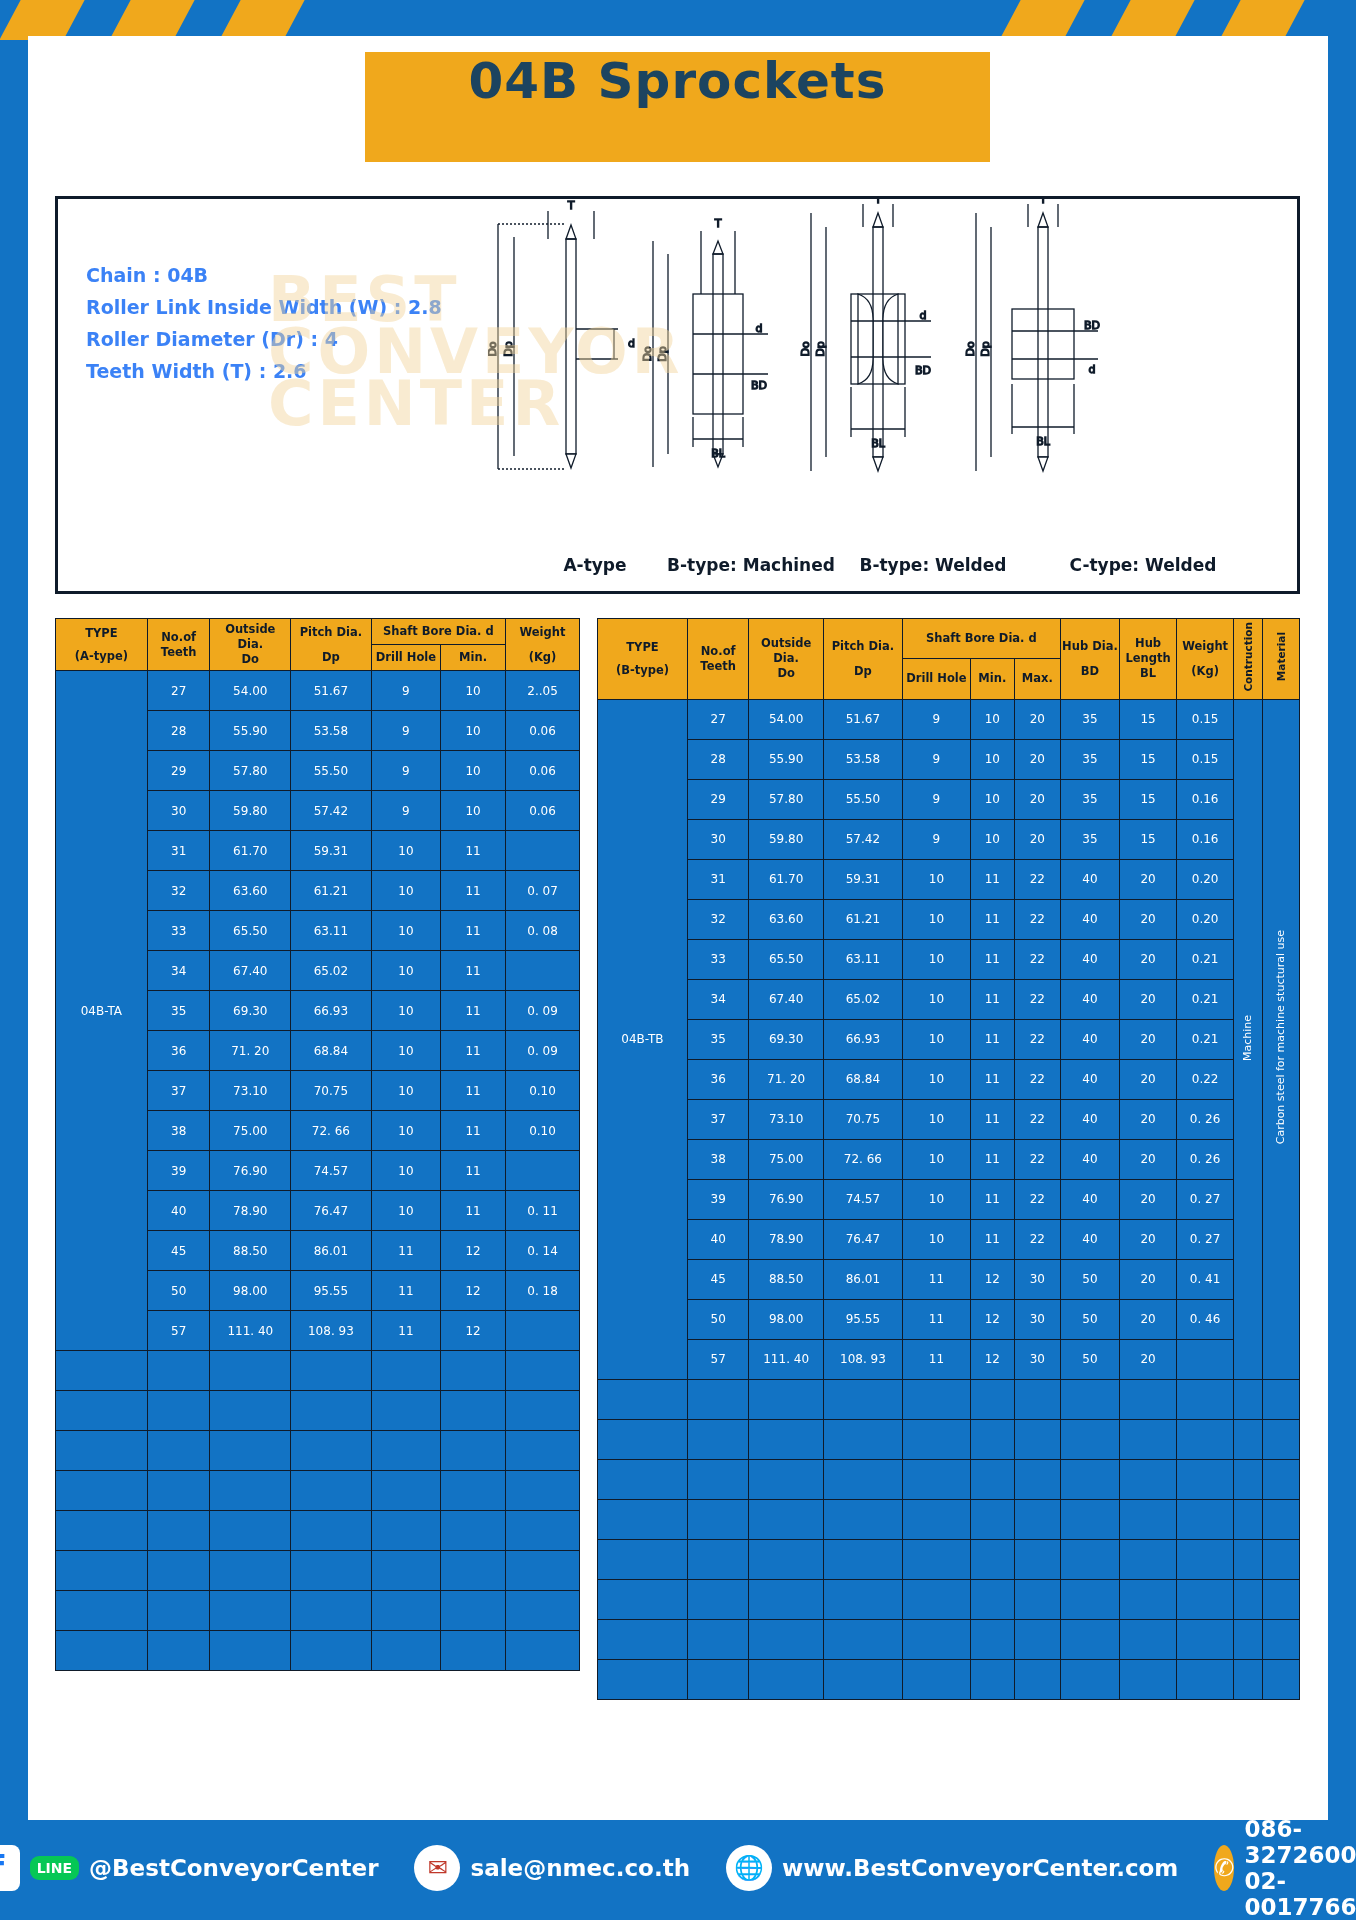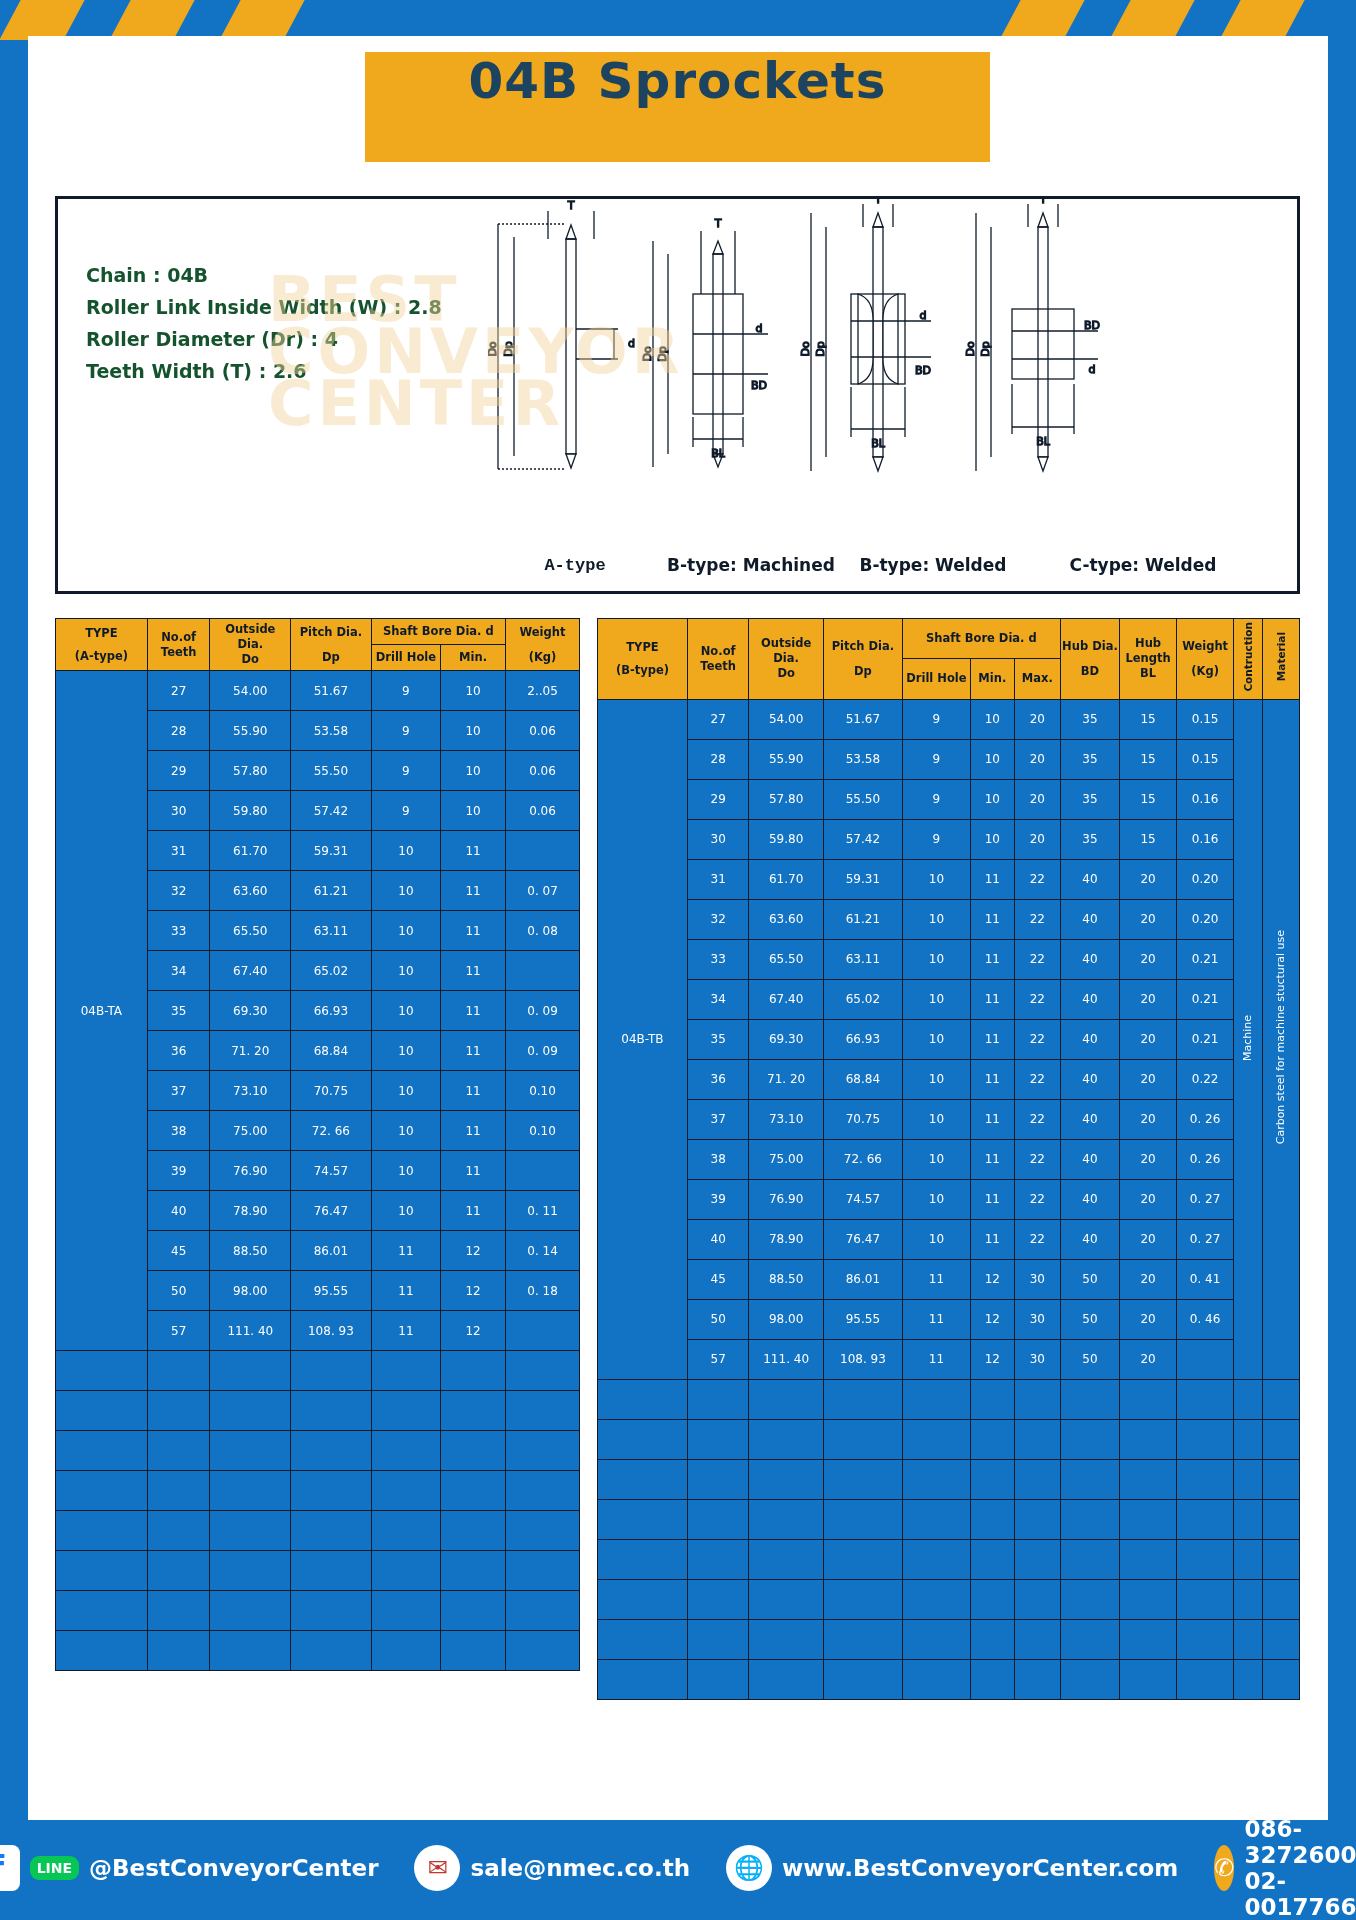--- a/index.html
+++ b/index.html
@@ -35,21 +35,21 @@
     margin:0; font-size:50px; font-weight:bold; color:#1c4460; letter-spacing:1px;
     font-family:"DejaVu Sans", sans-serif;
   }
   
   .specbox {
     position:absolute; top:196px; left:55px; width:1245px; height:398px;
     background:#ffffff; border:3px solid #0f1b2a;
   }
   .spec-list {
     position:absolute; top:60px; left:28px;
-    font-size:19px; font-weight:bold; color:#14532d; line-height:32px;
+    font-size:19px; font-weight:bold; color:#3b82f6; line-height:32px;
     font-family:"DejaVu Sans", sans-serif;
   }
   .watermark {
     position:absolute; top:290px; left:650px;
     font-size:62px; font-weight:bold; color:#f2d49a; opacity:.45;
     line-height:52px; letter-spacing:4px; pointer-events:none;
     font-family:"DejaVu Sans", sans-serif;
   }
   .draw-area { position:absolute; top:0; left:430px; width:815px; height:398px; }
   .draw-caption {
@@ -217,21 +217,21 @@
           <line x1="14" y1="160" x2="100" y2="160"></line>
           <text x="94" y="130" font-size="11" fill="#0f1b2a" text-anchor="middle" font-family="DejaVu Sans">BD</text>
           <text x="94" y="174" font-size="11" fill="#0f1b2a" text-anchor="middle" font-family="DejaVu Sans">d</text>
           <line x1="14" y1="185" x2="14" y2="235"></line>
           <line x1="76" y1="185" x2="76" y2="235"></line>
           <line x1="14" y1="228" x2="76" y2="228"></line>
           <text x="45" y="246" font-size="11" fill="#0f1b2a" text-anchor="middle" font-family="DejaVu Sans">BL</text>
         </g>
       </g>
     </svg>
-    <div class="draw-caption" style="left:2px;  width:170px;font-family:Liberation Mono, monospace;">A-type</div>
+    <div class="draw-caption" style="left:22px;  width:170px;">A-type</div>
     <div class="draw-caption" style="left:148px; width:230px;">B-type: Machined</div>
     <div class="draw-caption" style="left:330px; width:230px;">B-type: Welded</div>
     <div class="draw-caption" style="left:540px; width:230px;">C-type: Welded</div>
   </div>
 
   <div class="watermark" style="top:75px; left:210px;">
     <div>BEST</div>
       <div>CONVEYOR</div>
       <div>CENTER</div>
   </div>

